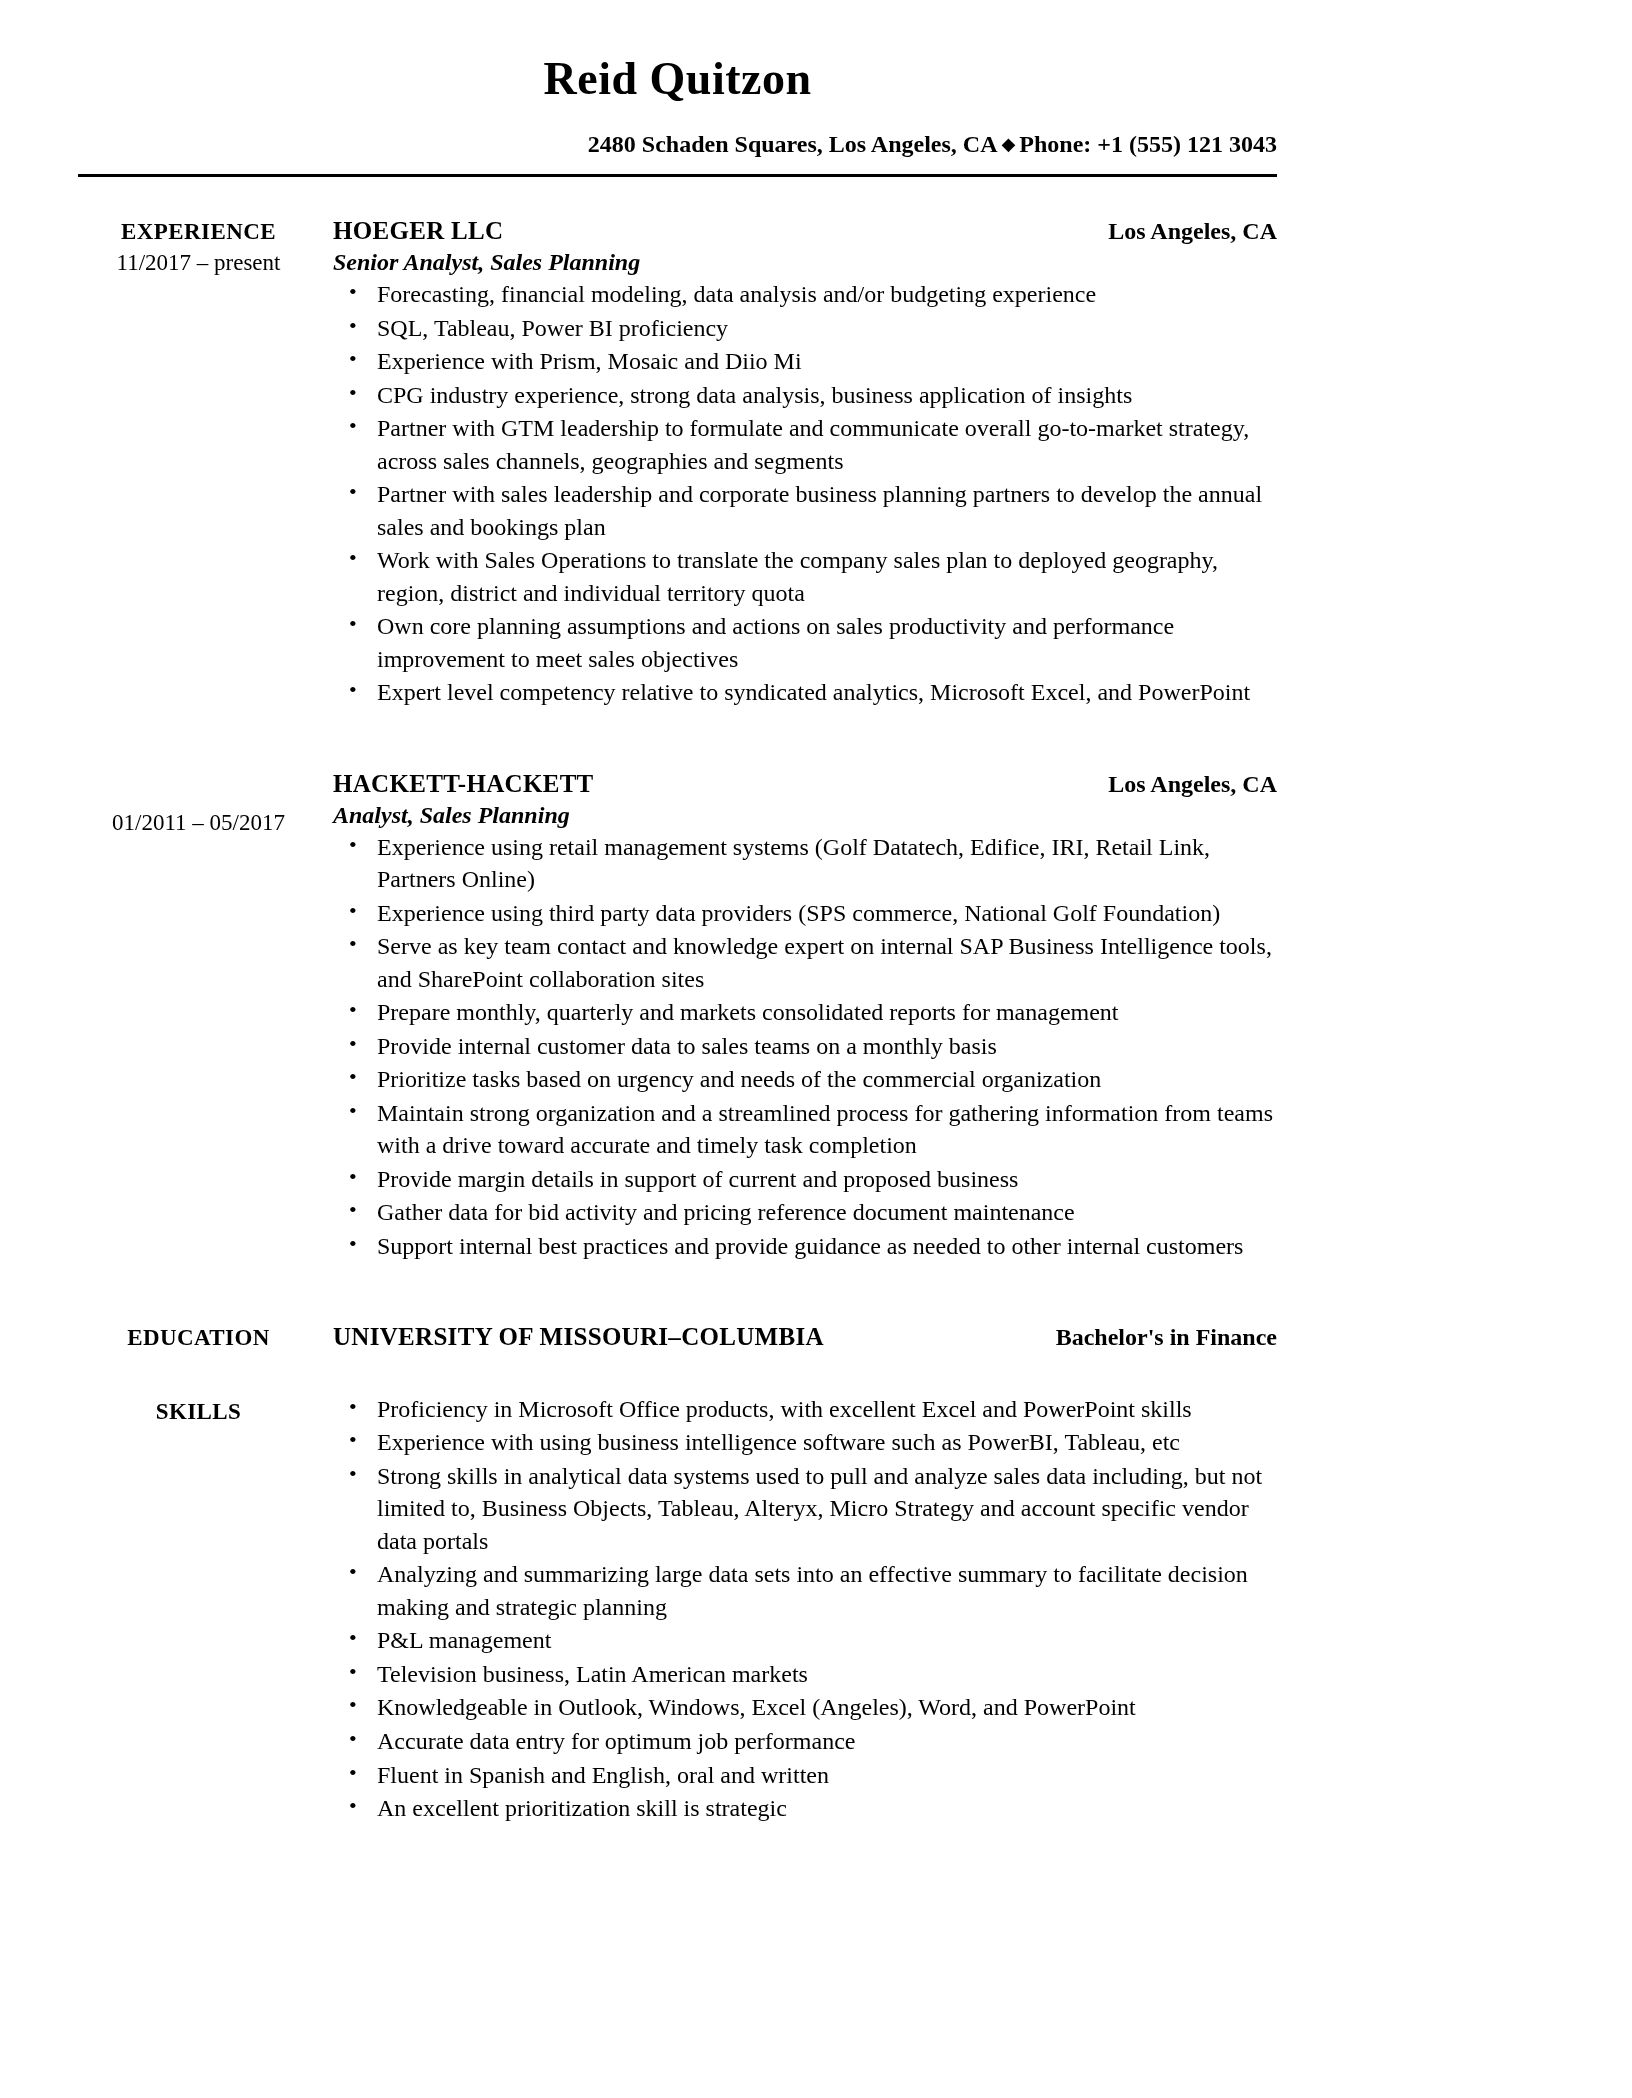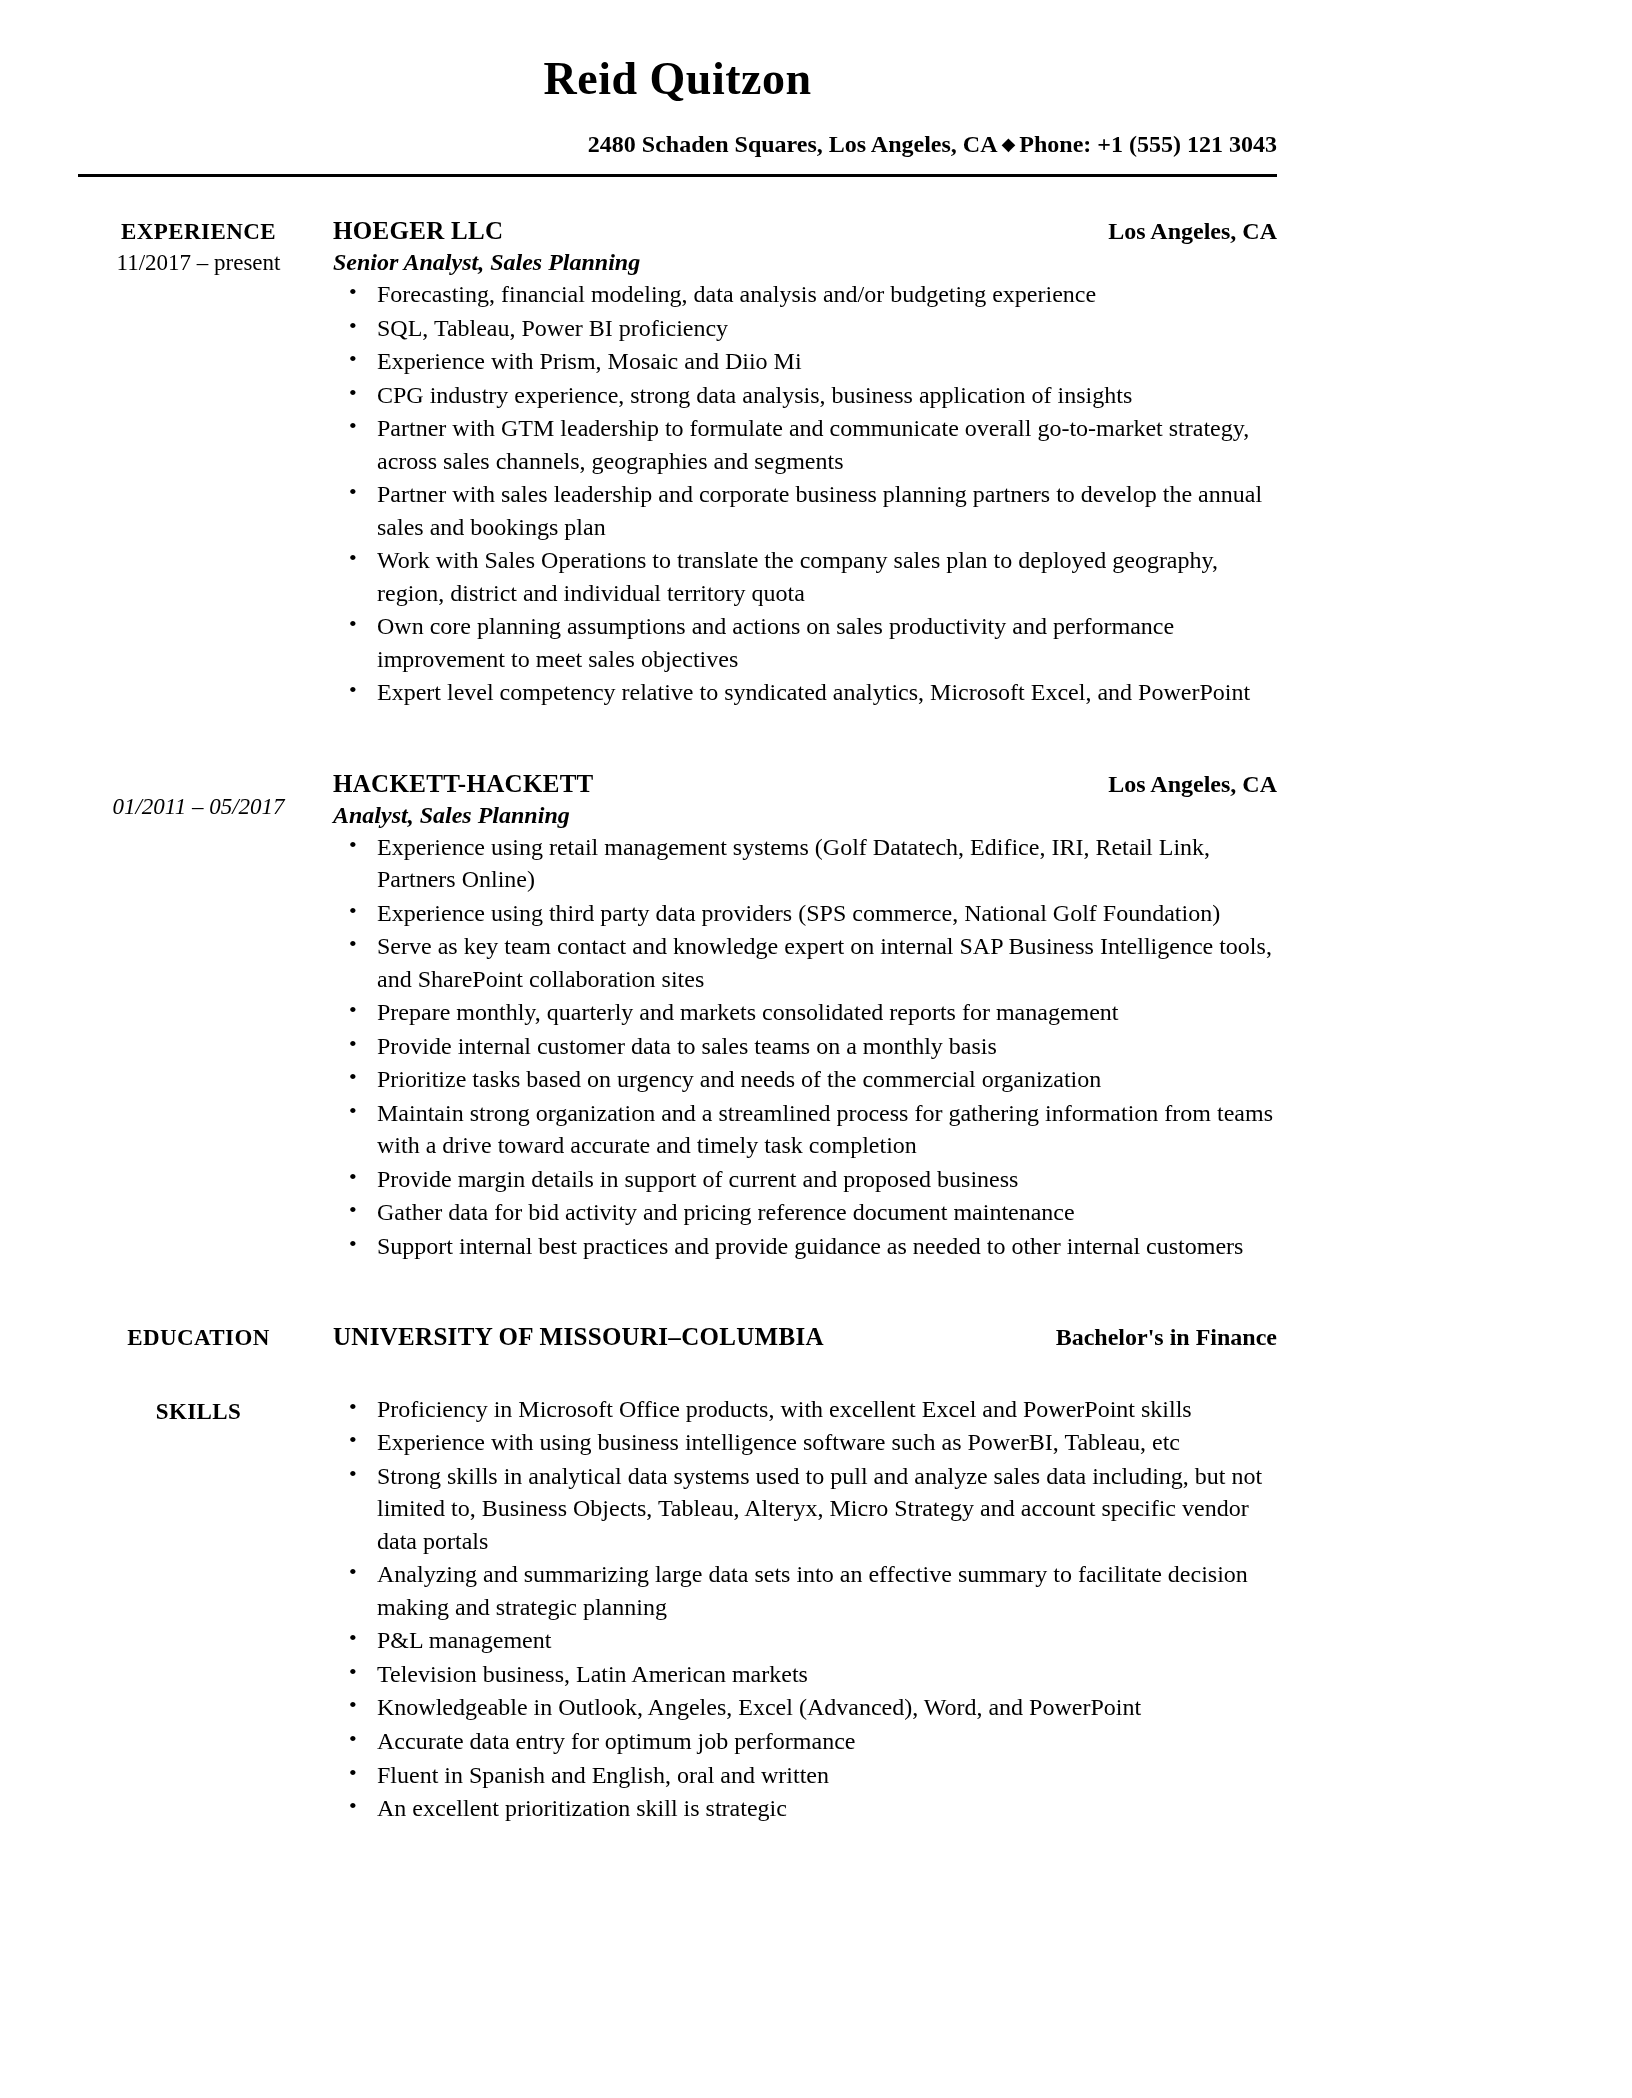--- a/index.html
+++ b/index.html
@@ -171,21 +171,21 @@
         <li>Own core planning assumptions and actions on sales productivity and performance improvement to meet sales objectives</li>
         <li>Expert level competency relative to syndicated analytics, Microsoft Excel, and PowerPoint</li>
       </ul>
     </div>
   </div>
 
   <div class="gap-block"></div>
 
   <div class="section">
     <div class="left-col">
-      <div class="date-range" style="margin-top:22px;font-style:italic;">01/2011 – 05/2017</div>
+      <div class="date-range" style="margin-top:38px;">01/2011 – 05/2017</div>
     </div>
     <div class="right-col">
       <div class="job-head">
         <div class="company">HACKETT-HACKETT</div>
         <div class="location">Los Angeles, CA</div>
       </div>
       <div class="jobtitle">Analyst, Sales Planning</div>
       <ul class="bullets">
         <li>Experience using retail management systems (Golf Datatech, Edifice, IRI, Retail Link, Partners Online)</li>
         <li>Experience using third party data providers (SPS commerce, National Golf Foundation)</li>
@@ -222,21 +222,21 @@
       <div class="section-label" style="margin-top:4px;">SKILLS</div>
     </div>
     <div class="right-col">
       <ul class="bullets skills-list">
         <li>Proficiency in Microsoft Office products, with excellent Excel and PowerPoint skills</li>
         <li>Experience with using business intelligence software such as PowerBI, Tableau, etc</li>
         <li>Strong skills in analytical data systems used to pull and analyze sales data including, but not limited to, Business Objects, Tableau, Alteryx, Micro Strategy and account specific vendor data portals</li>
         <li>Analyzing and summarizing large data sets into an effective summary to facilitate decision making and strategic planning</li>
         <li>P&amp;L management</li>
         <li>Television business, Latin American markets</li>
-        <li>Knowledgeable in Outlook, Angeles, Excel (Advanced), Word, and PowerPoint</li>
+        <li>Knowledgeable in Outlook, Windows, Excel (Angeles), Word, and PowerPoint</li>
         <li>Accurate data entry for optimum job performance</li>
         <li>Fluent in Spanish and English, oral and written</li>
         <li>An excellent prioritization skill is strategic</li>
       </ul>
     </div>
   </div>
 
 </div>
 
 </body></html>

